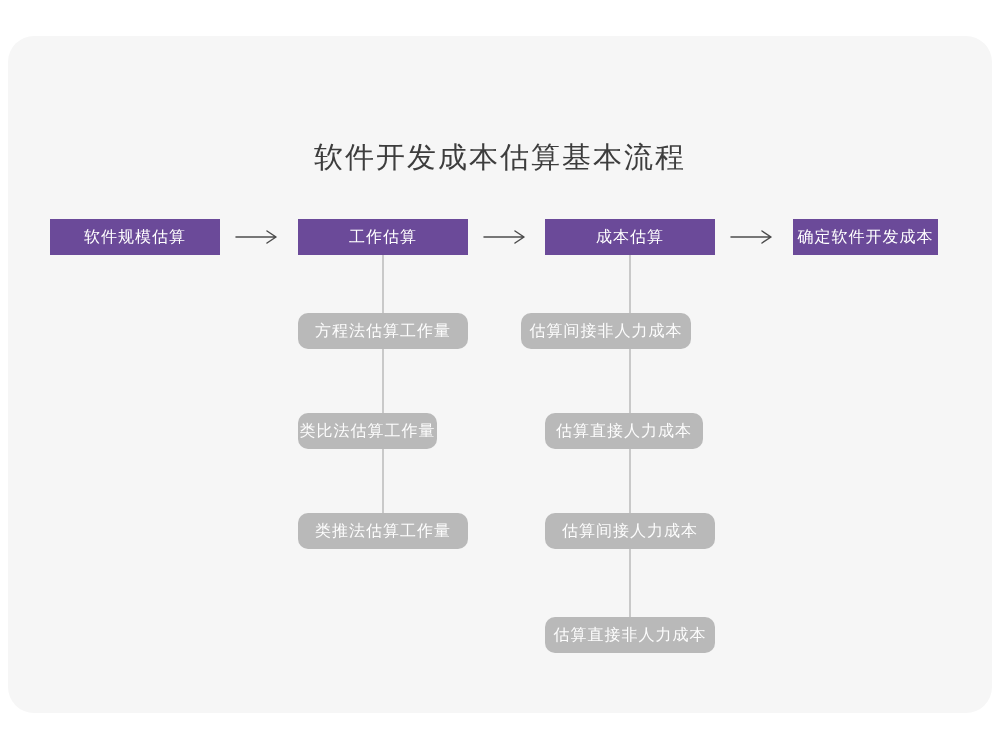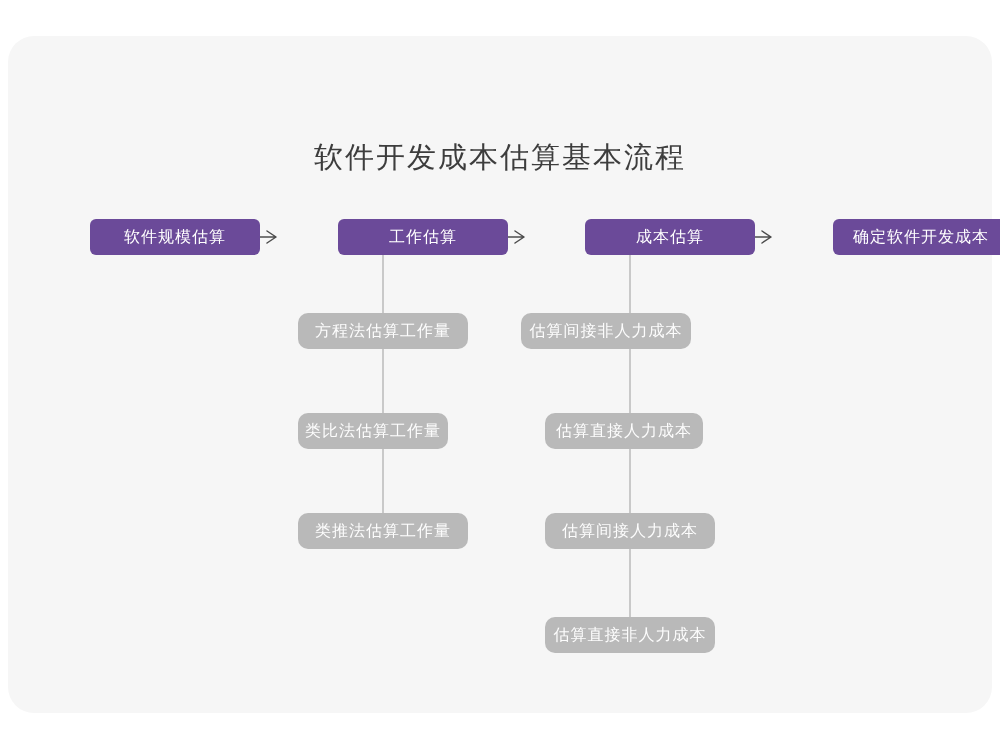--- a/index.html
+++ b/index.html
@@ -44,36 +44,35 @@
     justify-content: center;
     height: 36px;
     font-size: 16px;
     letter-spacing: 1px;
     color: #ffffff;
     box-sizing: border-box;
     z-index: 2;
   }
   .node.main {
     background: #6b4a99;
-    border-radius: 6px;
-    margin-left: 40px;
+    border-radius: 0;
   }
   .node.sub {
     background: #b9b9b9;
     border-radius: 10px;
     color: #fdfdfd;
   }
   
   .n-scale { left: 42px;  top: 183px; width: 170px; }
   .n-work  { left: 290px; top: 183px; width: 170px; }
   .n-cost  { left: 537px; top: 183px; width: 170px; }
-  .n-final { left: 785px; top: 183px; width: 176px; }
+  .n-final { left: 785px; top: 183px; width: 145px; }
   
   .wa-1 { left: 290px; top: 277px; width: 170px; }
-  .wa-2 { left: 290px; top: 377px; width: 150px; }
+  .wa-2 { left: 290px; top: 377px; width: 139px; }
   .wa-3 { left: 290px; top: 477px; width: 170px; }
   
   .cb-1 { left: 513px; top: 277px; width: 170px; }
   .cb-2 { left: 537px; top: 377px; width: 158px; }
   .cb-3 { left: 537px; top: 477px; width: 170px; }
   .cb-4 { left: 537px; top: 581px; width: 170px; }
   
   .vline {
     position: absolute;
     width: 2px;

